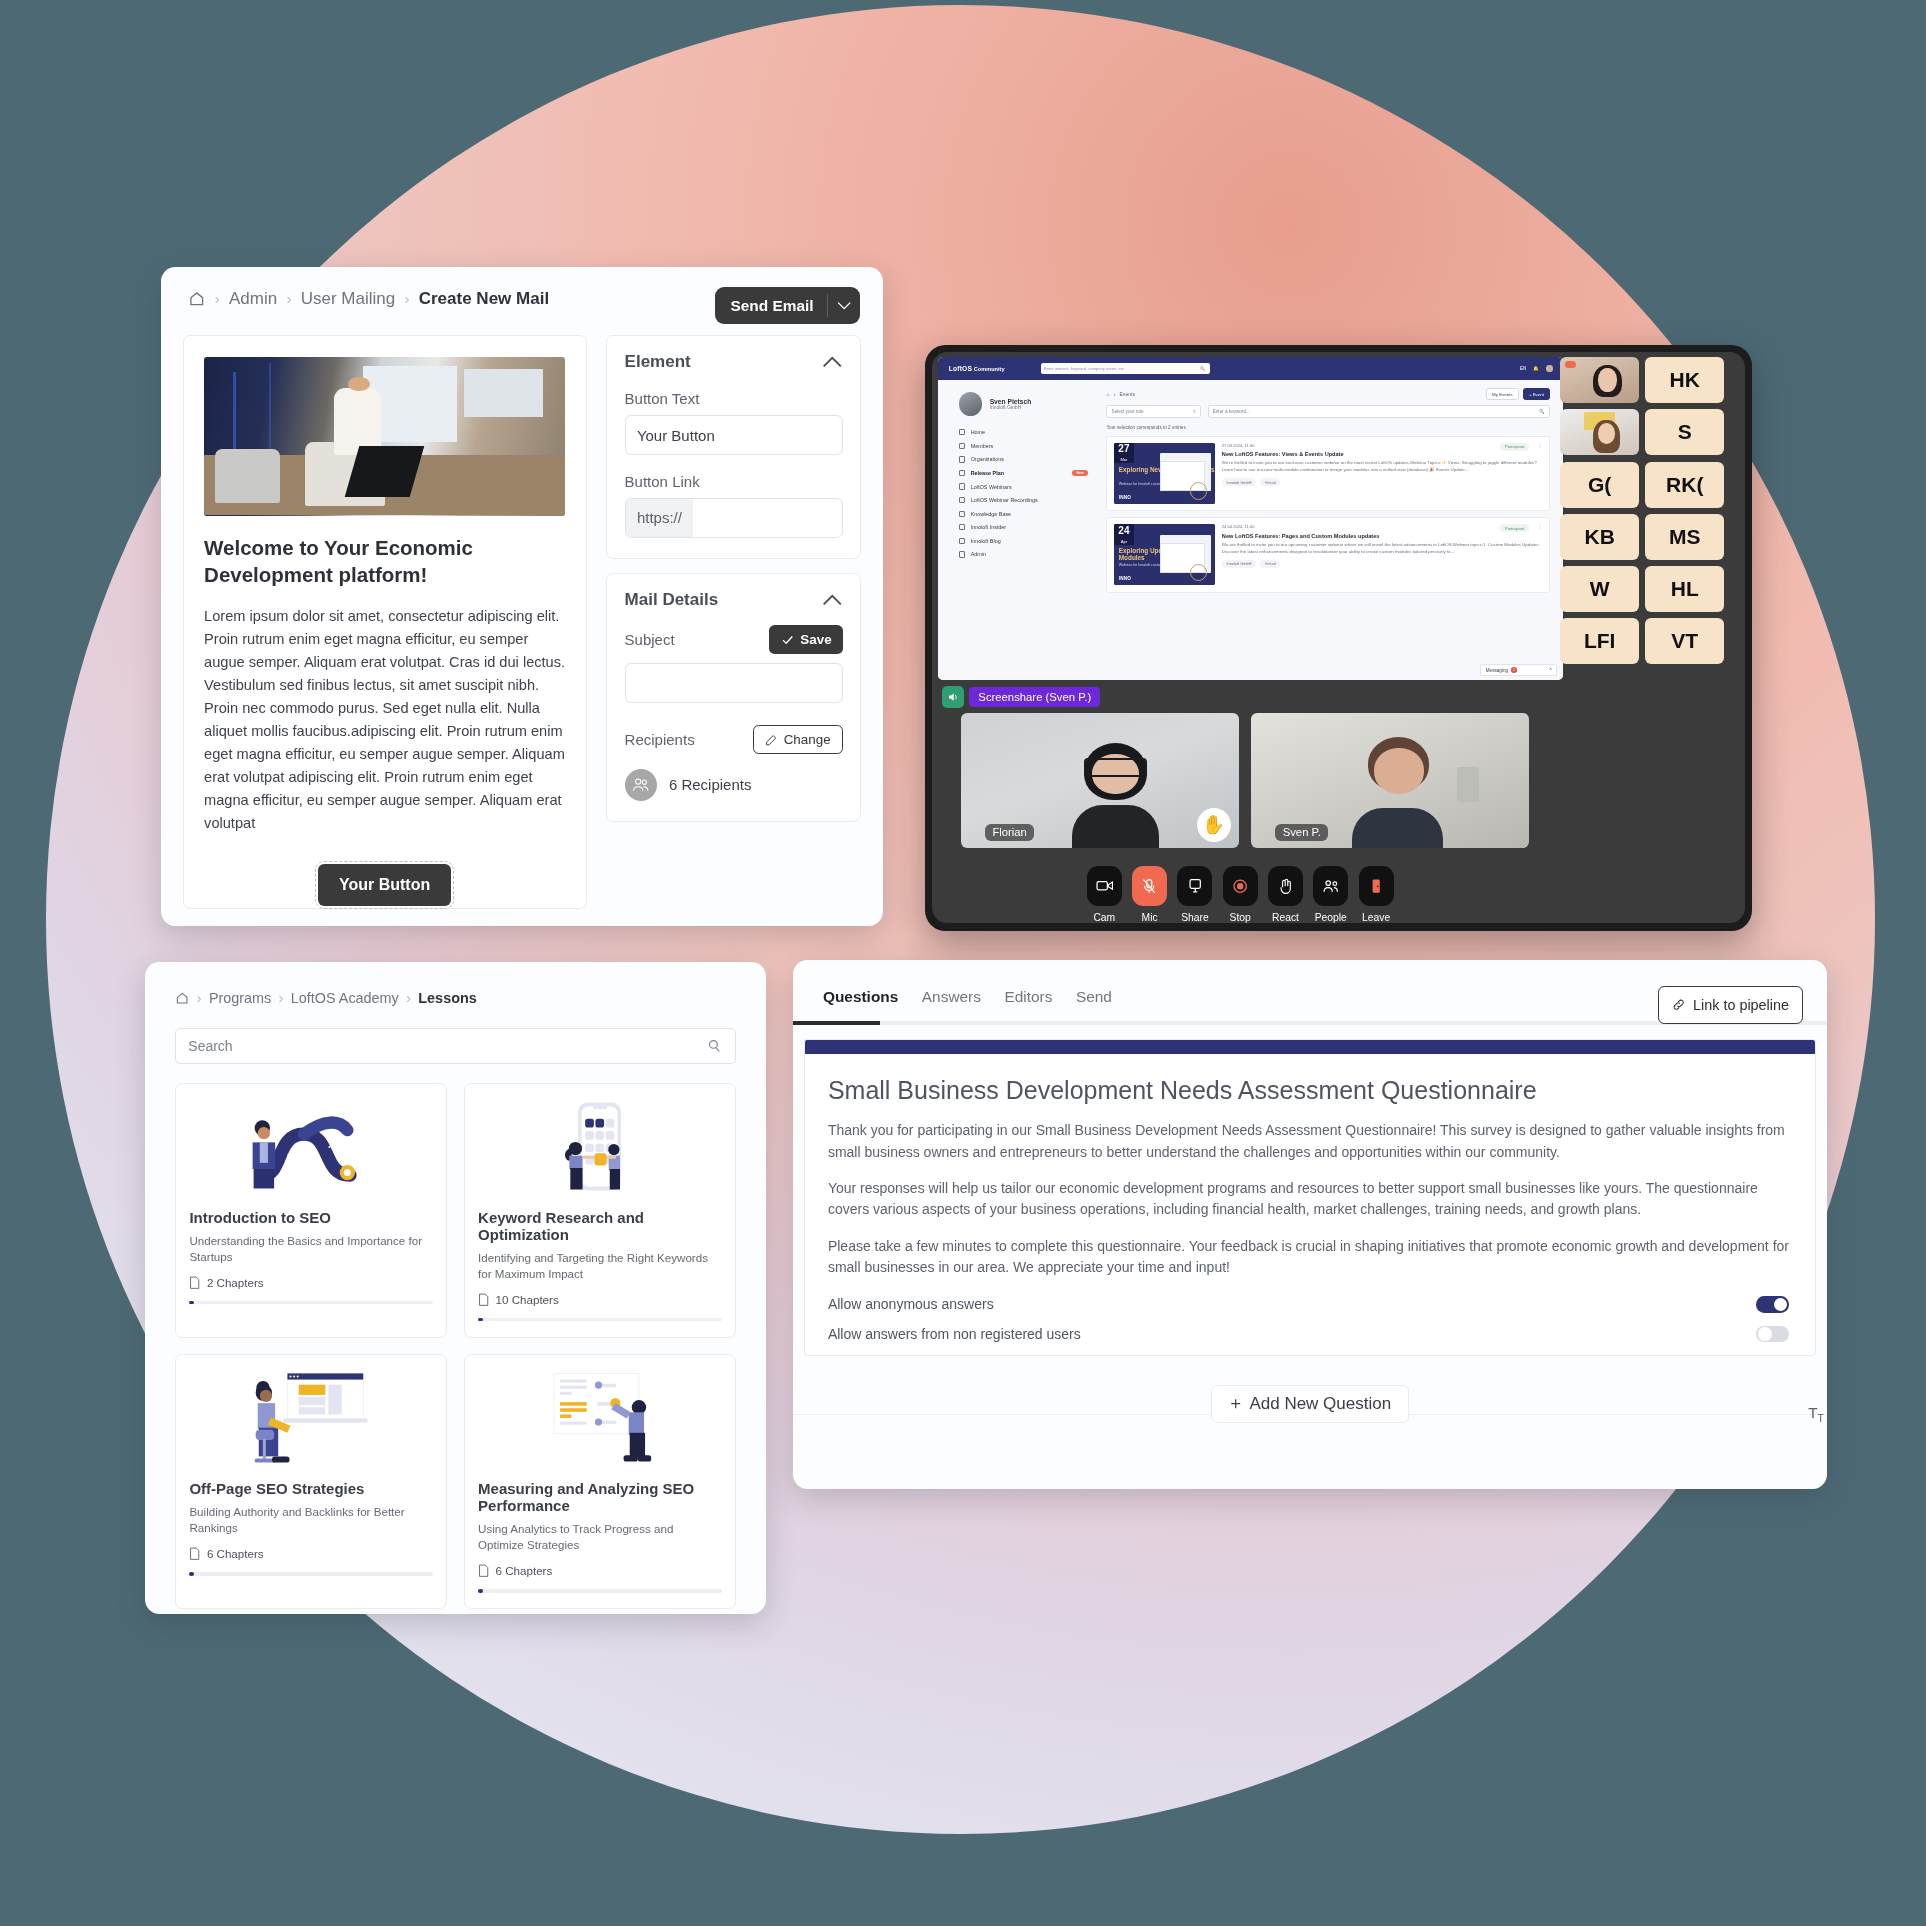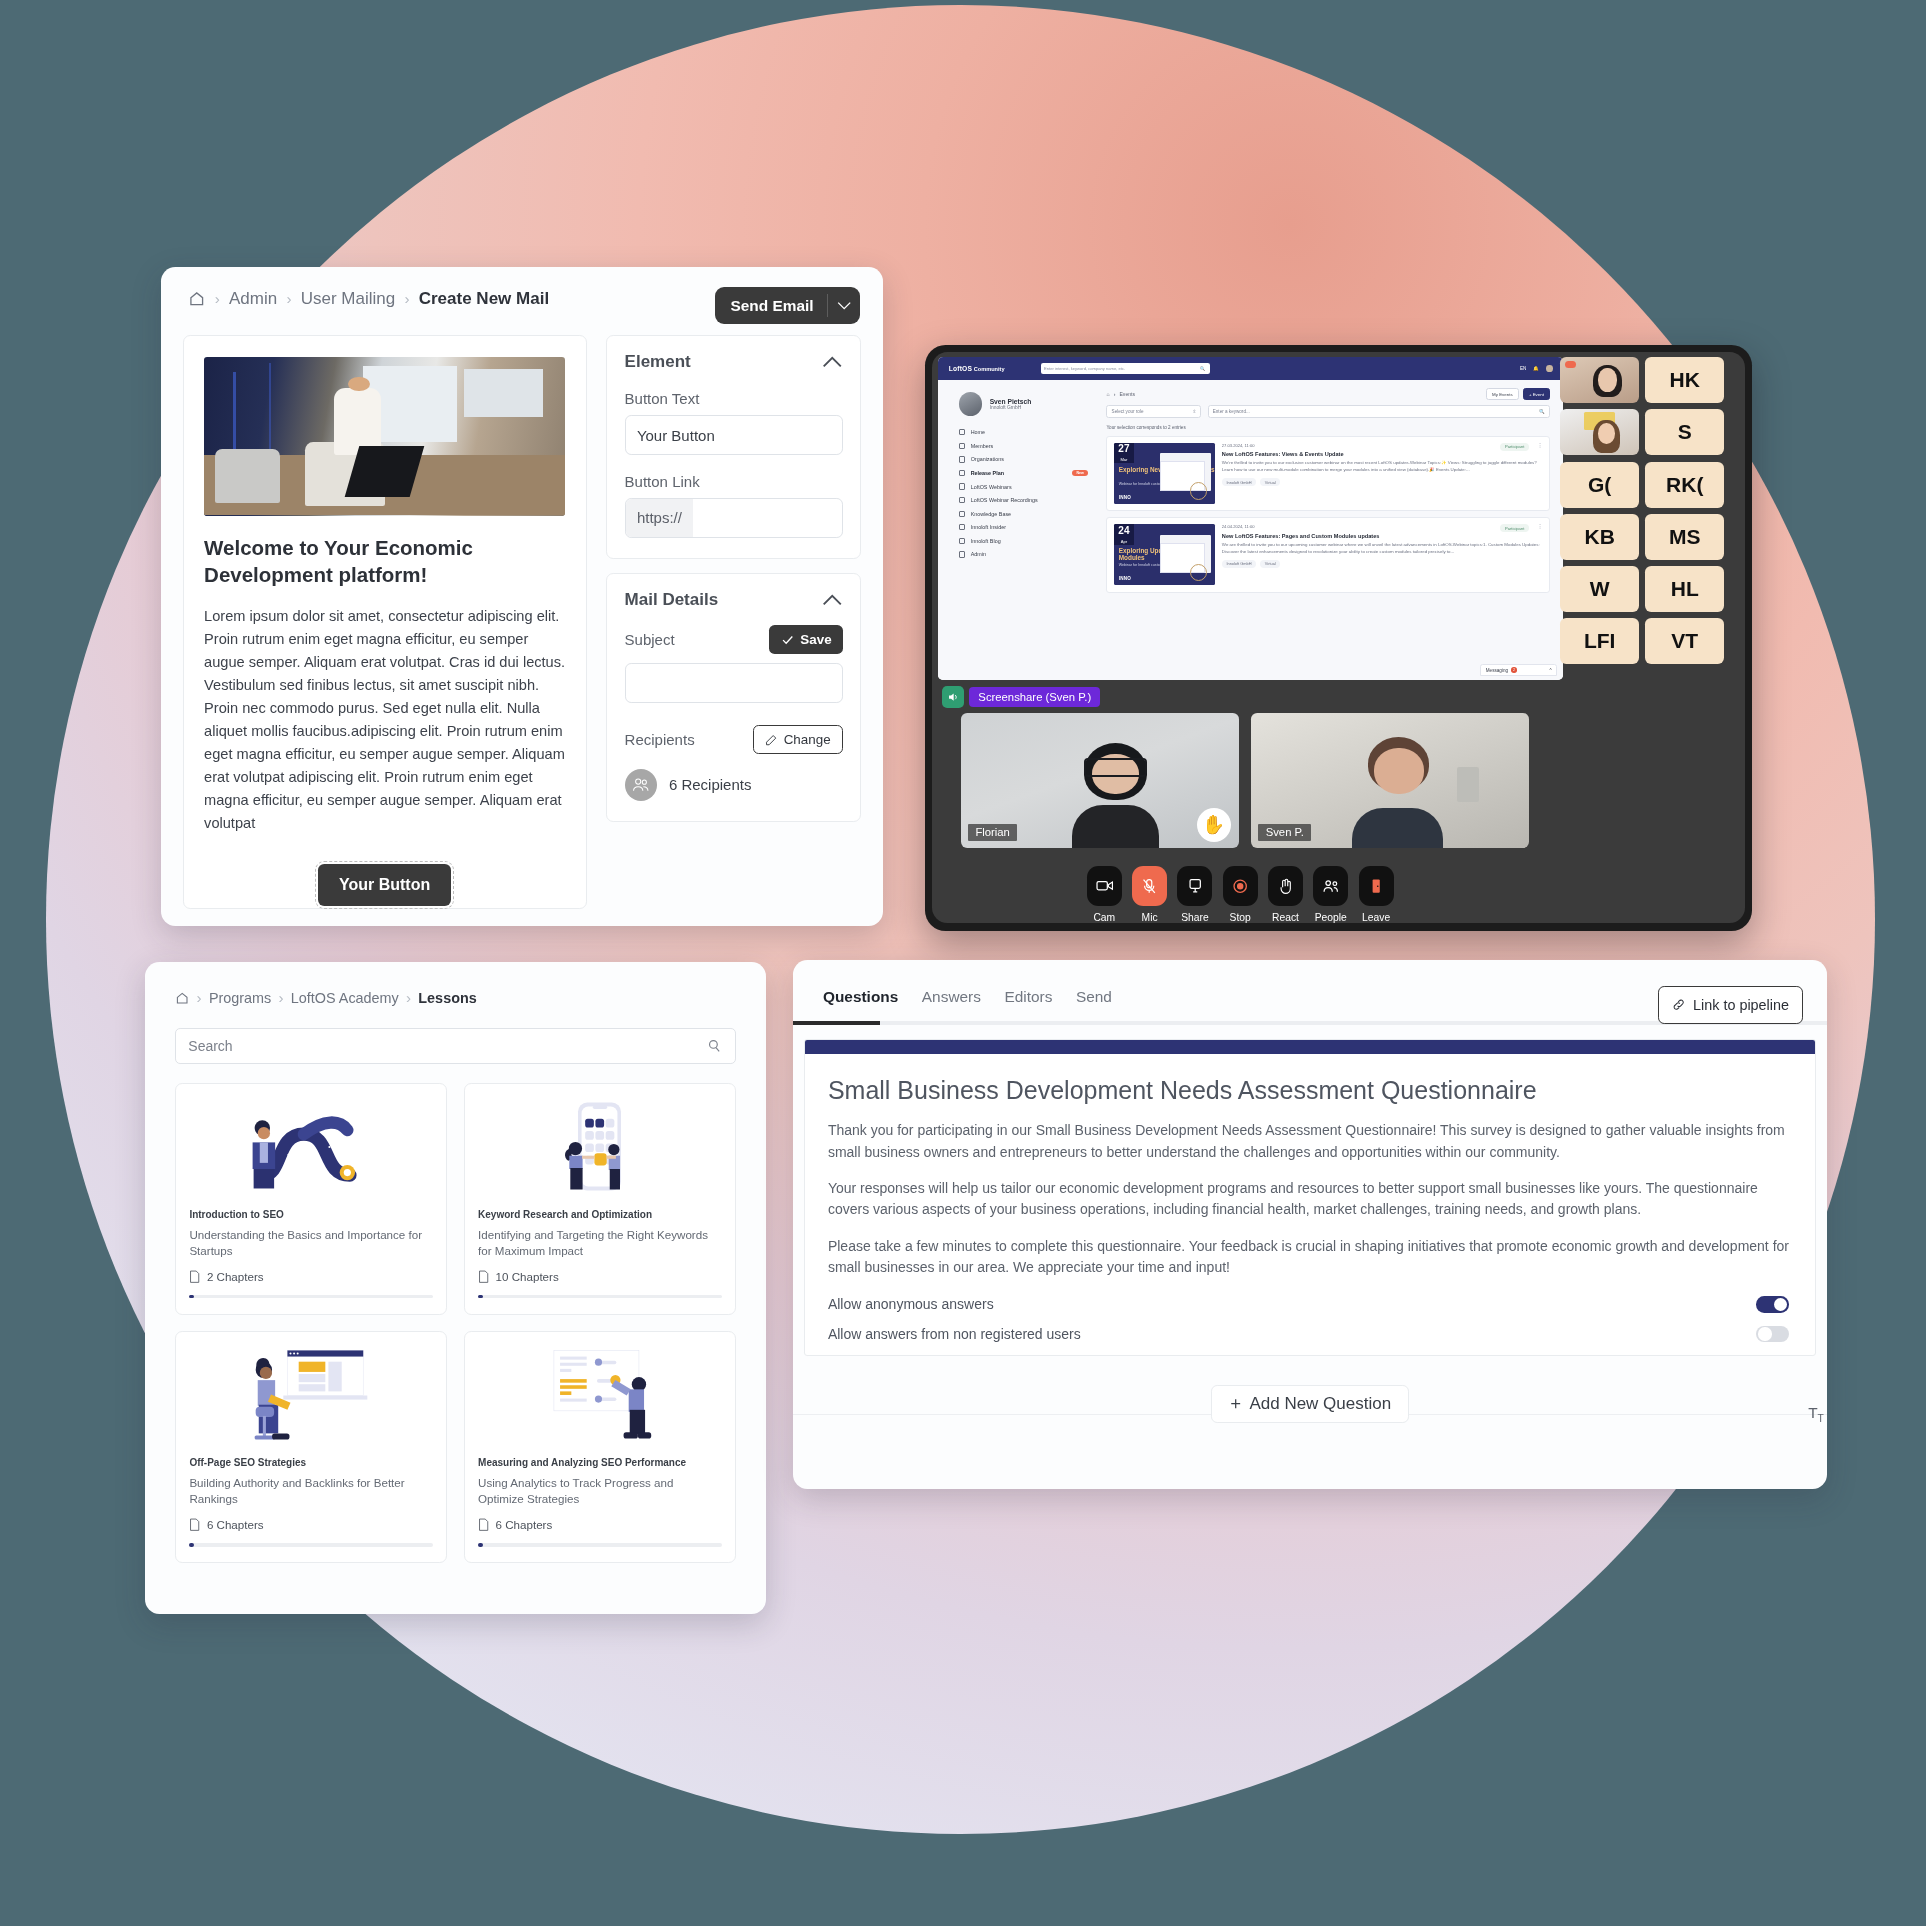--- a/index.html
+++ b/index.html
@@ -128,22 +128,22 @@
   .msgBadge { width:5.6px; height:5.6px; border-radius:50%; background:#e2543b; color:#fff; font-size:3.6px;
       display:flex; align-items:center; justify-content:center; }
 
   #shareLabel { position:absolute; left:10.3px; top:334px; display:flex; align-items:center; gap:5.1px; }
   #shareSpeaker { width:21.6px; height:21.6px; background:#2f9e72; border-radius:5.1px; display:flex; align-items:center; justify-content:center; }
   #shareName { height:19.5px; background:#6d28d9; color:#fff; border-radius:4.1px; display:flex; align-items:center;
       gap:4.1px; padding:0 9.2px; font-size:11.3px; }
 
   #tiles { position:absolute; left:29px; top:361px; display:flex; gap:12.3px; }
   .vtile { width:278px; height:135px; border-radius:6.2px; overflow:hidden; position:relative; }
-  .vtile .nameTag { position:absolute; left:7px; bottom:7.2px; background:rgba(50,50,50,.72); color:#fff;
-      font-size:11.3px; border-radius:1px; padding:2.6px 7.2px; }
+  .vtile .nameTag { position:absolute; left:24px; bottom:7.2px; background:rgba(50,50,50,.72); color:#fff;
+      font-size:11.3px; border-radius:6px; padding:2.6px 7.2px; }
   .handBadge { position:absolute; right:8.2px; bottom:6.2px; width:34px; height:34px; border-radius:50%;
       background:#fff; display:flex; align-items:center; justify-content:center; font-size:18.5px; }
   #vt1 { background:linear-gradient(160deg,#cfd2d4 0%,#d8dadb 45%,#bfc3c6 100%); }
   #vt2 { background:linear-gradient(160deg,#e4e2dc 0%,#cfcdc7 50%,#b9b7b1 100%); }
   .head { position:absolute; border-radius:50% 50% 46% 46%; }
 
   #controls { position:absolute; left:0; right:197px; top:514px; display:flex; justify-content:center; gap:10.3px; }
   .ctrl { width:35px; }
   .ctrlBtn { width:35px; height:40px; border-radius:11.3px; background:#111; display:flex; align-items:center; justify-content:center; }
   .ctrlBtn.on { background:#ef6a4e; }
@@ -158,21 +158,21 @@
   .recDot { position:absolute; left:5.1px; top:4.1px; width:10.3px; height:6.7px; border-radius:3.6px; background:#ef6a4e; }
 
   
   #lessonsCard { left:145px; top:962px; width:621px; height:652px; background:#fcfdfe; }
   #lessonsHead { padding:27px 30px 0; }
   #searchBox { margin:20.5px 30px 0; height:36px; border:0.5px solid #dfe3e8; border-radius:5.1px; background:#fff;
       display:flex; align-items:center; justify-content:space-between; padding:0 12.3px; font-size:14px; color:#7c818b; }
   #lessonGrid { margin:19.5px 30px 0; display:grid; grid-template-columns:1fr 1fr; gap:16.4px; }
   .lesson { border:0.5px solid #e9ecef; border-radius:7.2px; background:#fff; padding:13.4px 13.4px 15.4px; }
   .lessonArt { height:100px; display:flex; align-items:center; justify-content:center; }
-  .lessonTitle { font-size:10px; font-weight:bold; color:#3a3f47; margin-top:11.3px; }
+  .lessonTitle { font-size:15px; font-weight:bold; color:#3a3f47; margin-top:11.3px; }
   .lessonSub { font-size:11.6px; color:#646a74; line-height:1.42; margin-top:7.2px; }
   .chapterRow { display:flex; align-items:center; gap:6.2px; margin-top:10.3px; font-size:11.6px; color:#4c525b; }
   .progressBar { margin-top:11.3px; height:3.6px; border-radius:2.1px; background:#eceef1; position:relative; }
   .progressBar i { position:absolute; left:0; top:0; height:3.6px; width:5.1px; border-radius:2.1px; background:#2d3374; }
 
   
   #qCard { left:793px; top:960px; width:1034px; height:529px; background:#fcfdfe; }
   #qTabs { display:flex; gap:23.6px; padding:28px 30px 0; font-size:15.4px; color:#717781; }
   #qTabs .tab.active { color:#1f242c; font-weight:bold; }
   #qTabProgress { margin:15.4px 0 0; height:4.1px; background:#eceef1; position:relative; }

